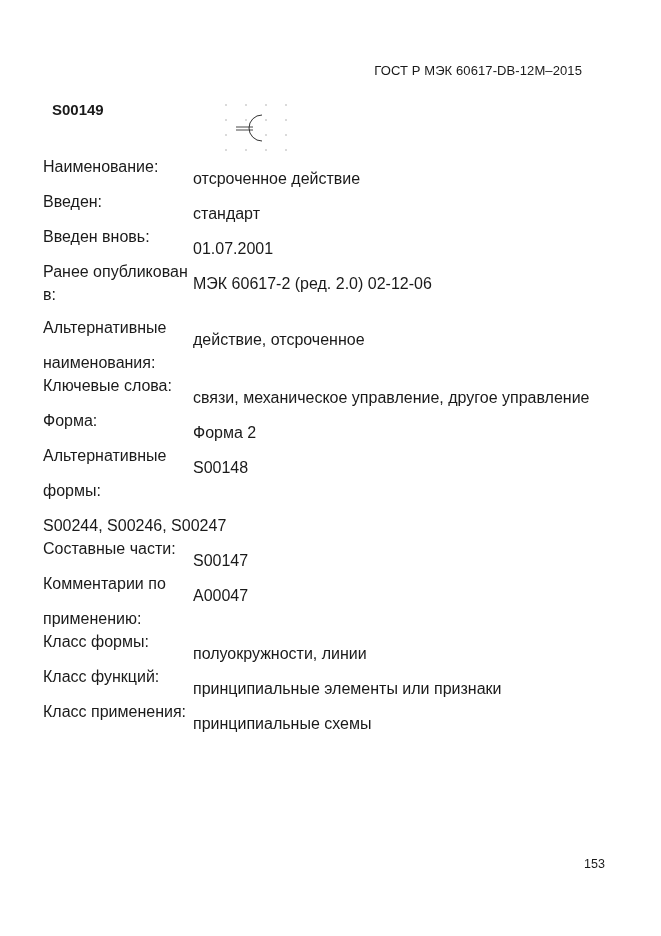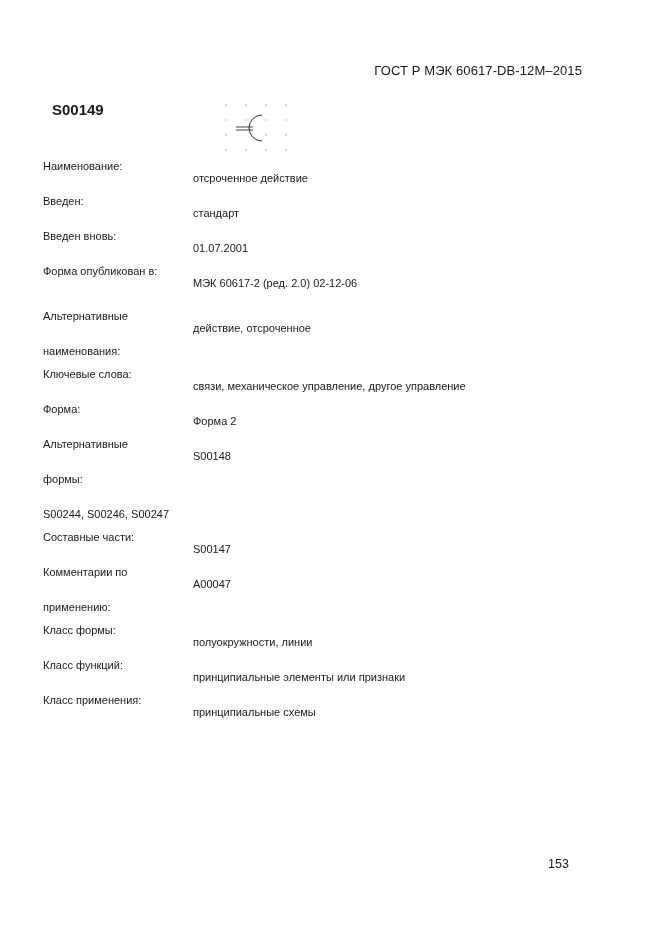--- a/index.html
+++ b/index.html
@@ -34,41 +34,41 @@
       position: absolute;
       top: 102px;
       left: 222px;
       width: 70px;
       height: 52px;
     }
     .fields {
       position: absolute;
       top: 155px;
       left: 43px;
-      font-size: 11px;
+      font-size: 16px;
       line-height: 23px;
     }
     .row {
       display: flex;
     }
     .row .label {
       width: 150px;
       flex: none;
     }
     .row .value {
       flex: none;
       margin-top: 12px;
     }
     .gap {
       height: 10px;
     }
     .page-number {
       position: absolute;
       top: 857px;
-      left: 548px;
+      left: 584px;
       font-size: 12.5px;
       text-align: center;
     }
   </style>
 </head>
 <body>
 
 <div class="header">ГОСТ Р МЭК 60617-DB-12M–2015</div>
 
 <div class="symbol-id">S00149</div>
@@ -105,21 +105,21 @@
   </div>
   <div class="row">
     <span class="label">Введен:</span>
     <span class="value">стандарт</span>
   </div>
   <div class="row">
     <span class="label">Введен вновь:</span>
     <span class="value">01.07.2001</span>
   </div>
   <div class="row">
-    <span class="label">Форма опубликован в:</span>
+    <span class="label">Ранее опубликован в:</span>
     <span class="value">МЭК 60617-2 (ред. 2.0) 02-12-06</span>
   </div>
 
   <div class="gap"></div>
 
   <div class="row">
     <span class="label">Альтернативные</span>
     <span class="value">действие, отсроченное</span>
   </div>
   <div class="row">

